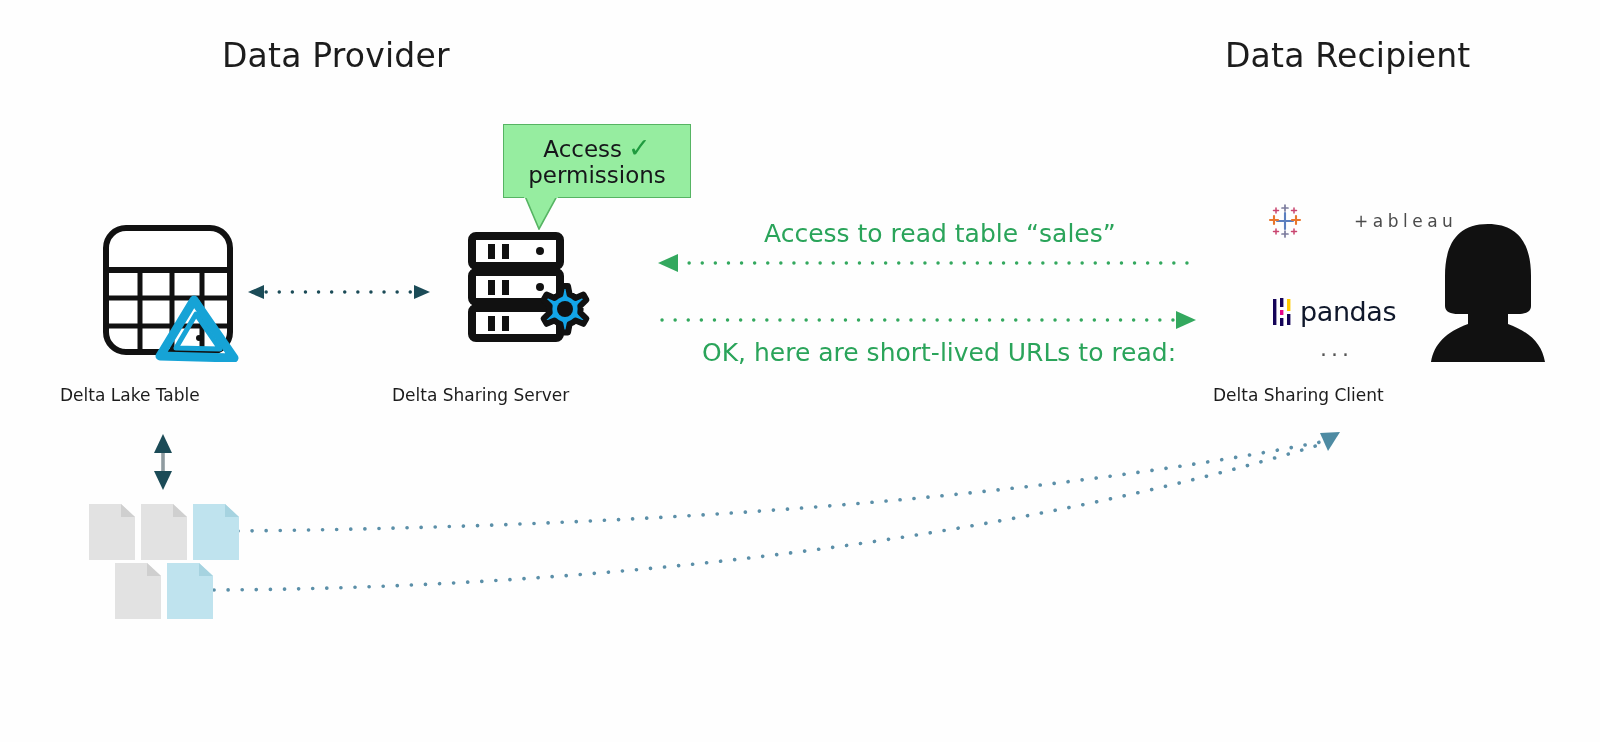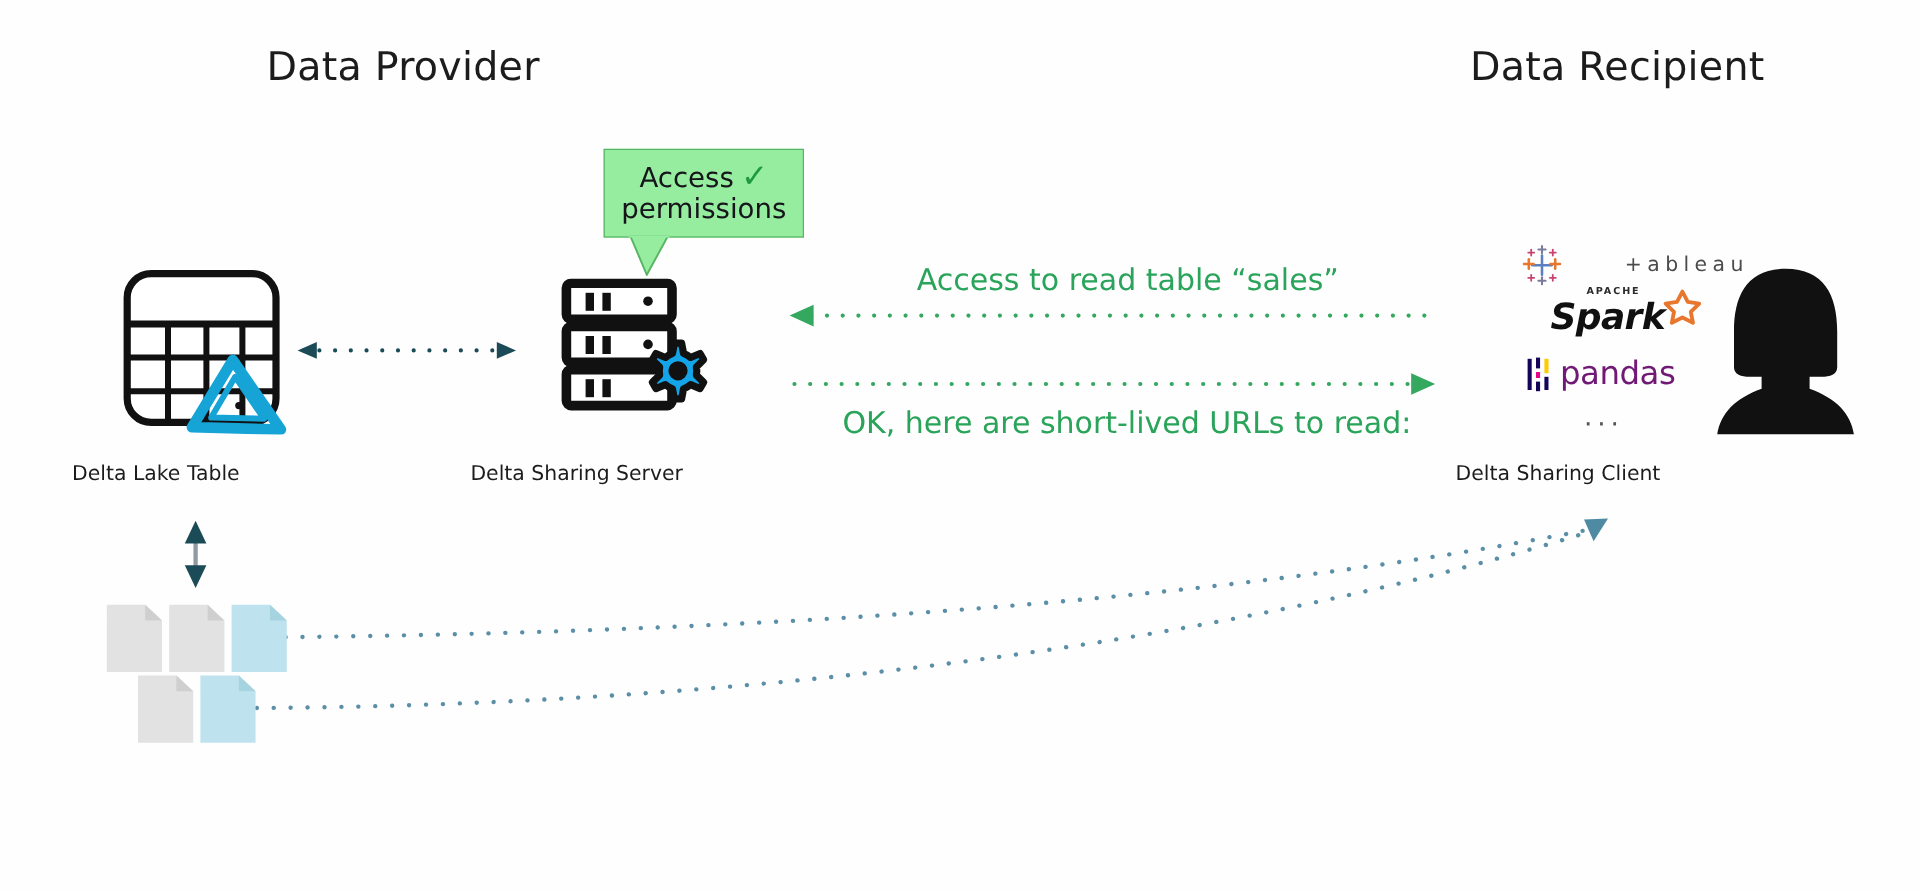--- a/index.html
+++ b/index.html
@@ -39,21 +39,21 @@
   }
   #caption-table   { left: 60px;   top: 385px; }
   #caption-server  { left: 392px;  top: 385px; }
   #caption-client  { left: 1213px; top: 385px; }
 
   
   #bubble {
     position: absolute;
     left: 503px;
     top: 124px;
-    width: 167px;
+    width: 188px;
     height: 74px;
     background: #96eda0;
     border: 1.6px solid #56b463;
     box-sizing: border-box;
     display: flex;
     flex-direction: column;
     align-items: center;
     justify-content: center;
     line-height: 1.12;
   }
@@ -142,21 +142,21 @@
     position: absolute;
     left: 30px;
     top: -2px;
     font-size: 8px;
     letter-spacing: 1.6px;
     color: #2b2b2b;
     font-weight: 700;
   }
   .pandas-word {
     font-size: 27px;
-    color: #701a75;
+    color: #0f172a;
     letter-spacing: -0.4px;
     margin-left: 6px;
   }
 
   
   .file-icon { position: absolute; }
 </style>
 </head>
 <body>
 
@@ -296,28 +296,20 @@
             <line x1="8" y1="25" x2="8" y2="30"></line>
               <line x1="5.5" y1="27.5" x2="10.5" y2="27.5"></line>
             <line x1="26" y1="4" x2="26" y2="9"></line>
               <line x1="23.5" y1="6.5" x2="28.5" y2="6.5"></line>
           </g>
         </g>
       </svg>
       <span class="tableau-word">+ableau</span>
     </div>
 
-    <div class="logo-row" id="logo-spark">
-      <span class="spark-apache">APACHE</span>
-      <span class="spark-word">Spark</span>
-      <svg width="34" height="34" viewBox="0 0 34 34" style="margin-left:-3px;margin-bottom:14px" xmlns="http://www.w3.org/2000/svg">
-        <path d="M 17 3 L 21.5 11.5 L 31 13 L 24 19.8 L 25.8 29 L 17 24.6 L 8.2 29
-                 L 10 19.8 L 3 13 L 12.5 11.5 Z" fill="none" stroke="#e8762c" stroke-width="3.2" stroke-linejoin="round"></path>
-      </svg>
-    </div>
 
     <div class="logo-row" id="logo-pandas">
       <svg width="22" height="30" viewBox="0 0 22 30" xmlns="http://www.w3.org/2000/svg">
         <rect x="1" y="2" width="3.4" height="26" fill="#150458"></rect>
         <rect x="8" y="1" width="3.4" height="9" fill="#150458"></rect>
         <rect x="8" y="13" width="3.4" height="5" fill="#e70488"></rect>
         <rect x="8" y="21" width="3.4" height="8" fill="#150458"></rect>
         <rect x="15" y="2" width="3.4" height="12" fill="#ffca00"></rect>
         <rect x="15" y="17" width="3.4" height="11" fill="#150458"></rect>
       </svg>

